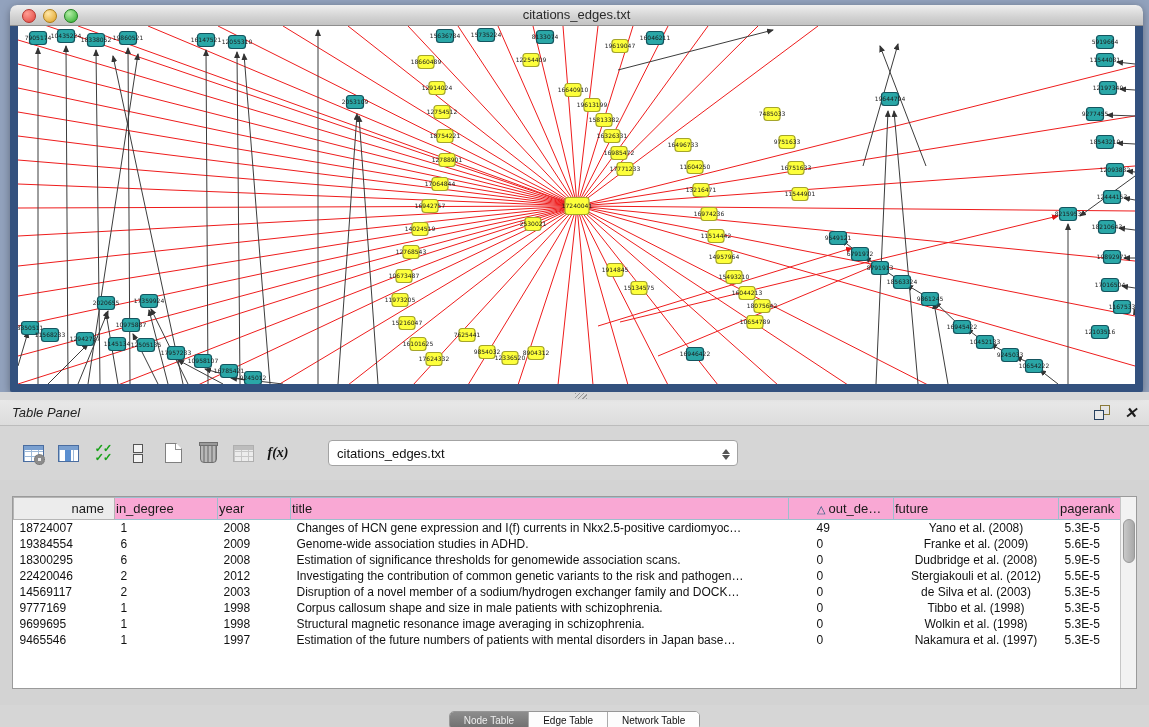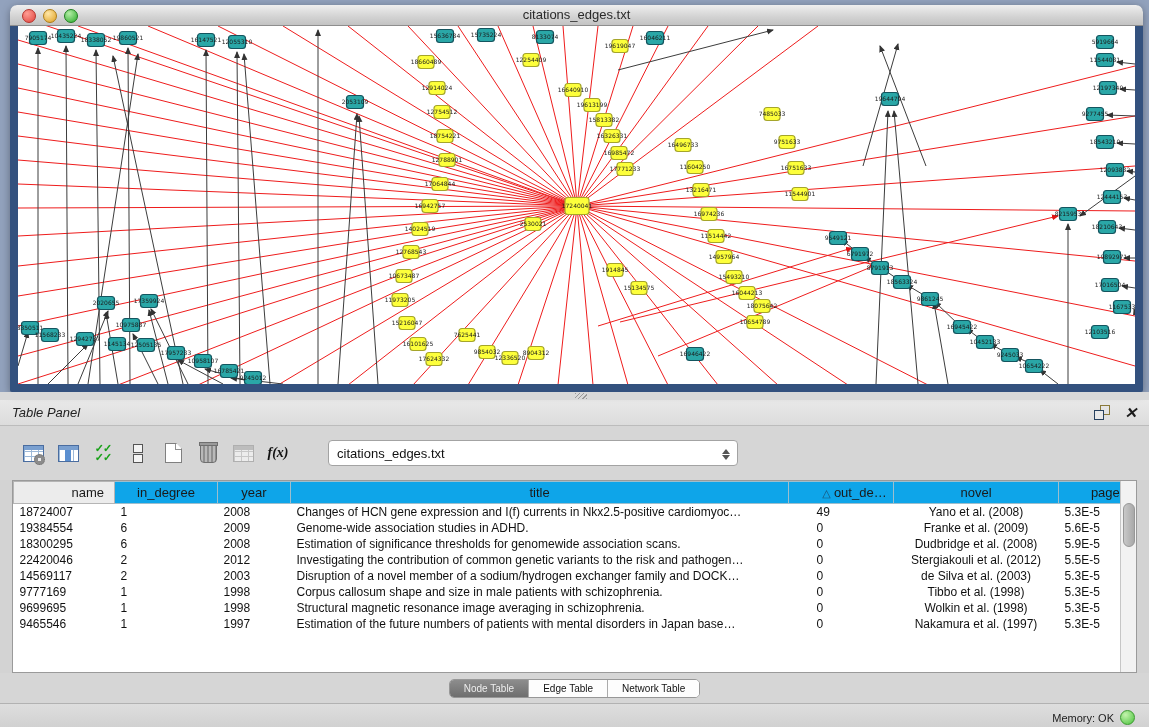--- a/index.html
+++ b/index.html
@@ -53,24 +53,24 @@
   .trash-ic{width:15px;height:17px;background:repeating-linear-gradient(90deg,#b9b9b9 0 2px,#8f8f8f 2px 4px);
     border:1px solid #6f6f6f;border-radius:2px 2px 4px 4px;position:relative;}
   .trash-ic::before{content:"";position:absolute;left:-2px;top:-3px;width:17px;height:2px;background:#9a9a9a;border:1px solid #6f6f6f;}
   .fx-ic{font-family:"Liberation Serif",serif;font-style:italic;font-weight:bold;font-size:14px;color:#111;}
   .tbl-select{margin-left:28px;width:392px;height:24px;background:#fff;border:1px solid #a3a3a3;border-radius:4px;
     display:flex;align-items:center;padding:0 8px;font-size:13px;color:#111;position:relative;}
   .updown{position:absolute;right:7px;top:4px;}
   .updown::before{content:"";display:block;border:4px solid transparent;border-bottom:5px solid #555;margin-bottom:1px;}
   .updown::after{content:"";display:block;border:4px solid transparent;border-top:5px solid #555;}
   
-  .table-wrap{position:relative;height:191px;margin:0 12px;background:#fff;border:1px solid #9a9a9a;overflow:hidden;}
+  .table-wrap{position:relative;height:191px;margin:16px 12px;background:#fff;border:1px solid #9a9a9a;overflow:hidden;}
   table{border-collapse:collapse;table-layout:fixed;width:1107px;}
-  th{height:19px;font-weight:normal;font-size:13px;color:#1a1a1a;background:#0ea5e9;
-    border:1px solid #9dbecd;text-align:center;overflow:hidden;white-space:nowrap;}
+  th{height:19px;font-weight:normal;font-size:13px;color:#1a1a1a;background:#f9a8d4;
+    border:1px solid #9dbecd;text-align:left;overflow:hidden;white-space:nowrap;}
   th.th-name{background:#ececec;border-color:#b5b5b5;text-align:right;padding-right:10px;}
   .sort-glyph{color:#1a5276;font-size:11px;}
   td{height:16px;font-size:12px;color:#111;padding:0 6px;white-space:nowrap;overflow:hidden;text-overflow:ellipsis;}
   td:nth-child(6){text-align:center;}
   th:nth-child(1),td:nth-child(1){width:89px;}
   th:nth-child(2),td:nth-child(2){width:100px;}
   th:nth-child(3),td:nth-child(3){width:70px;}
   th:nth-child(4),td:nth-child(4){width:495px;}
   th:nth-child(5),td:nth-child(5){width:75px;padding-left:28px;}
   th:nth-child(6),td:nth-child(6){width:162px;}
@@ -453,21 +453,21 @@
 
   <div class="table-wrap">
     <table>
       <thead>
           <tr id="thead-row">
             <th class="th-name">name</th>
             <th>in_degree</th>
             <th>year</th>
             <th>title</th>
             <th><span class="sort-glyph">△ </span>out_de…</th>
-            <th>novel</th>
+            <th>future</th>
             <th>pagerank</th>
           </tr>
         </thead>
       <tbody id="tbody">
           <tr>
             <td>18724007</td>
             <td>1</td>
             <td>2008</td>
             <td>Changes of HCN gene expression and I(f) currents in Nkx2.5-positive cardiomyoc…</td>
             <td>49</td>

